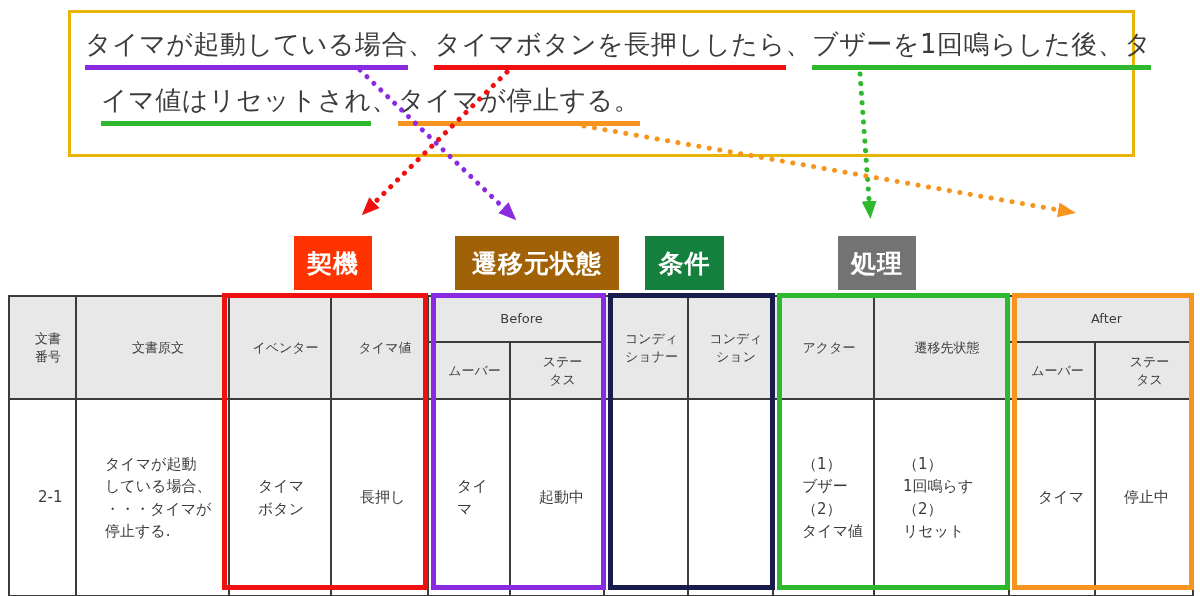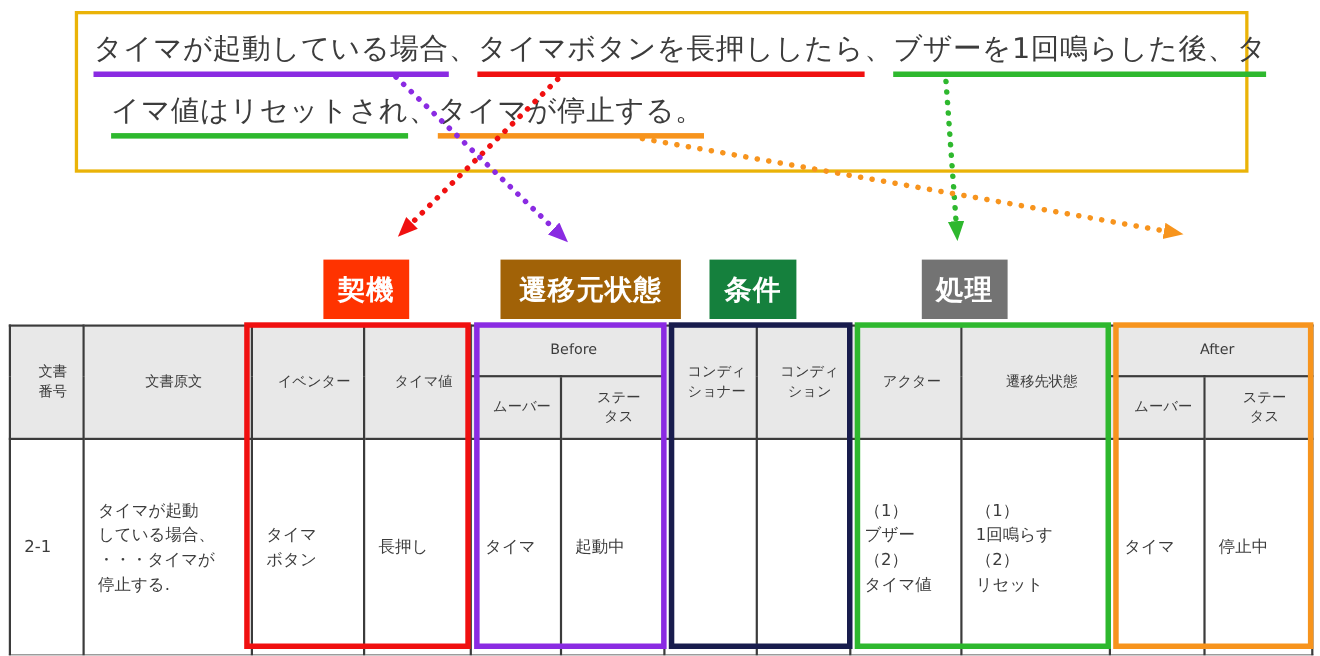--- a/index.html
+++ b/index.html
@@ -45,21 +45,21 @@
     border:2px solid #3b3b3b; white-space:pre-line; overflow:hidden;padding-left:12px;
   }
   table.analysis th {
     background:#e8e8e8; font-weight:normal; font-size:13px;
     text-align:center; vertical-align:middle; line-height:1.35;
   }
   tr.h1 > th { height:42px; }
   tr.h2 > th { height:53px; }
   table.analysis td {
     height:187px; background:#ffffff; font-size:15px;
-    text-align:left; vertical-align:middle; padding:4px 6px 4px 12px;
+    text-align:left; vertical-align:middle; padding:4px 6px 4px 28px;
     line-height:1.5;
   }
   td.after-cell { background:#f2f2f2; }
 
   
   .group-overlay {
     position:absolute; top:293px; height:287px;
     border:5px solid transparent; background:transparent;
     pointer-events:none; z-index:2;
   }

